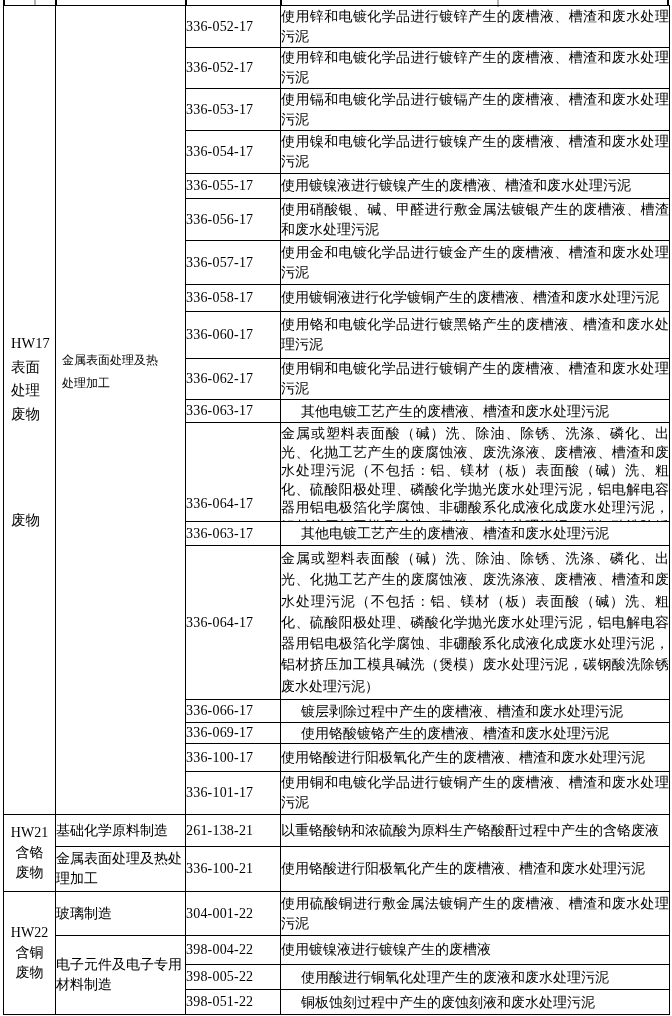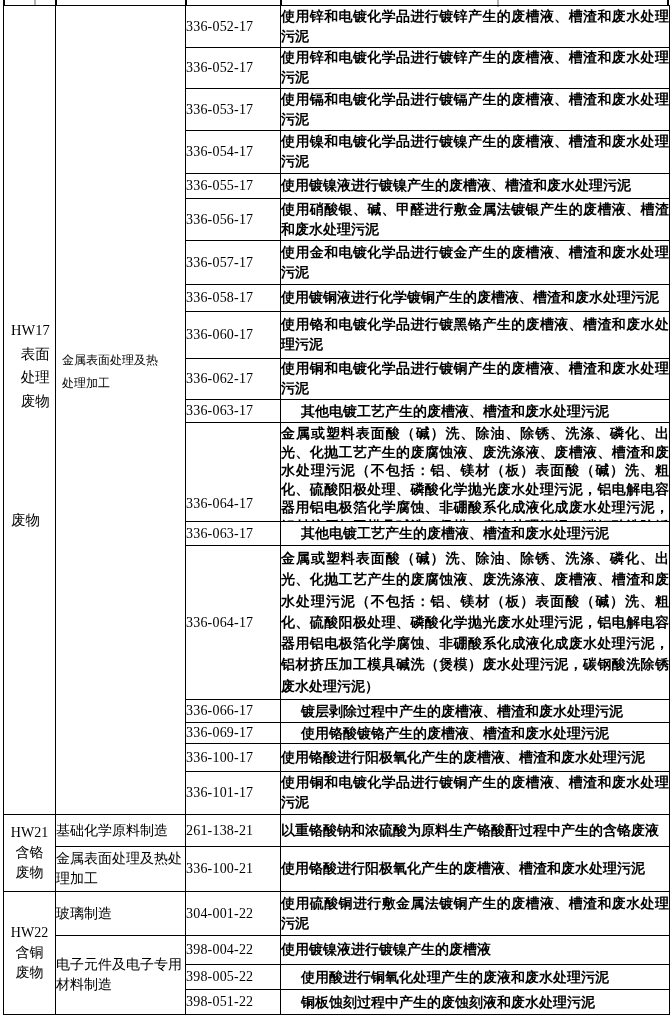--- a/index.html
+++ b/index.html
@@ -43,21 +43,20 @@
     letter-spacing:.2px;
     white-space:nowrap;
   }
   td.code.vbottom{vertical-align:bottom;padding-bottom:7px;}
 
   td.desc{
     padding:0 4px 0 6px;
     text-align:justify;
     text-align-last:left;
     line-height:20.5px;
-    font-weight:bold;
   }
   td.desc.tight{line-height:19px;padding-left:20px;}
   td.desc.clipped{vertical-align:top;padding-top:2px;}
   .clip-inner{height:96px;overflow:hidden;line-height:18.6px;text-align:justify;}
   td.desc.long{line-height:21.3px;padding-top:2px;padding-bottom:2px;}
 </style>
 </head>
 <body>
 
 <div class="page">
@@ -74,21 +73,21 @@
     <colgroup>
         <col class="c1">
         <col class="c2">
         <col class="c3">
         <col class="c4">
       </colgroup>
 
     <tbody>
         <tr style="height:42px;">
       <td class="cat" rowspan="18">
-        <div class="cat-block" style="top:313px;text-align:right;">
+        <div class="cat-block" style="top:326px;">
           <div>HW17</div>
           <div>表面</div>
           <div>处理</div>
           <div>废物</div>
         </div>
         <div class="cat-block" style="top:503px;">废物</div>
       </td>
       <td class="ind" rowspan="18">
         <div class="ind-block" style="top:343px;">
           <div>金属表面处理及热</div>

